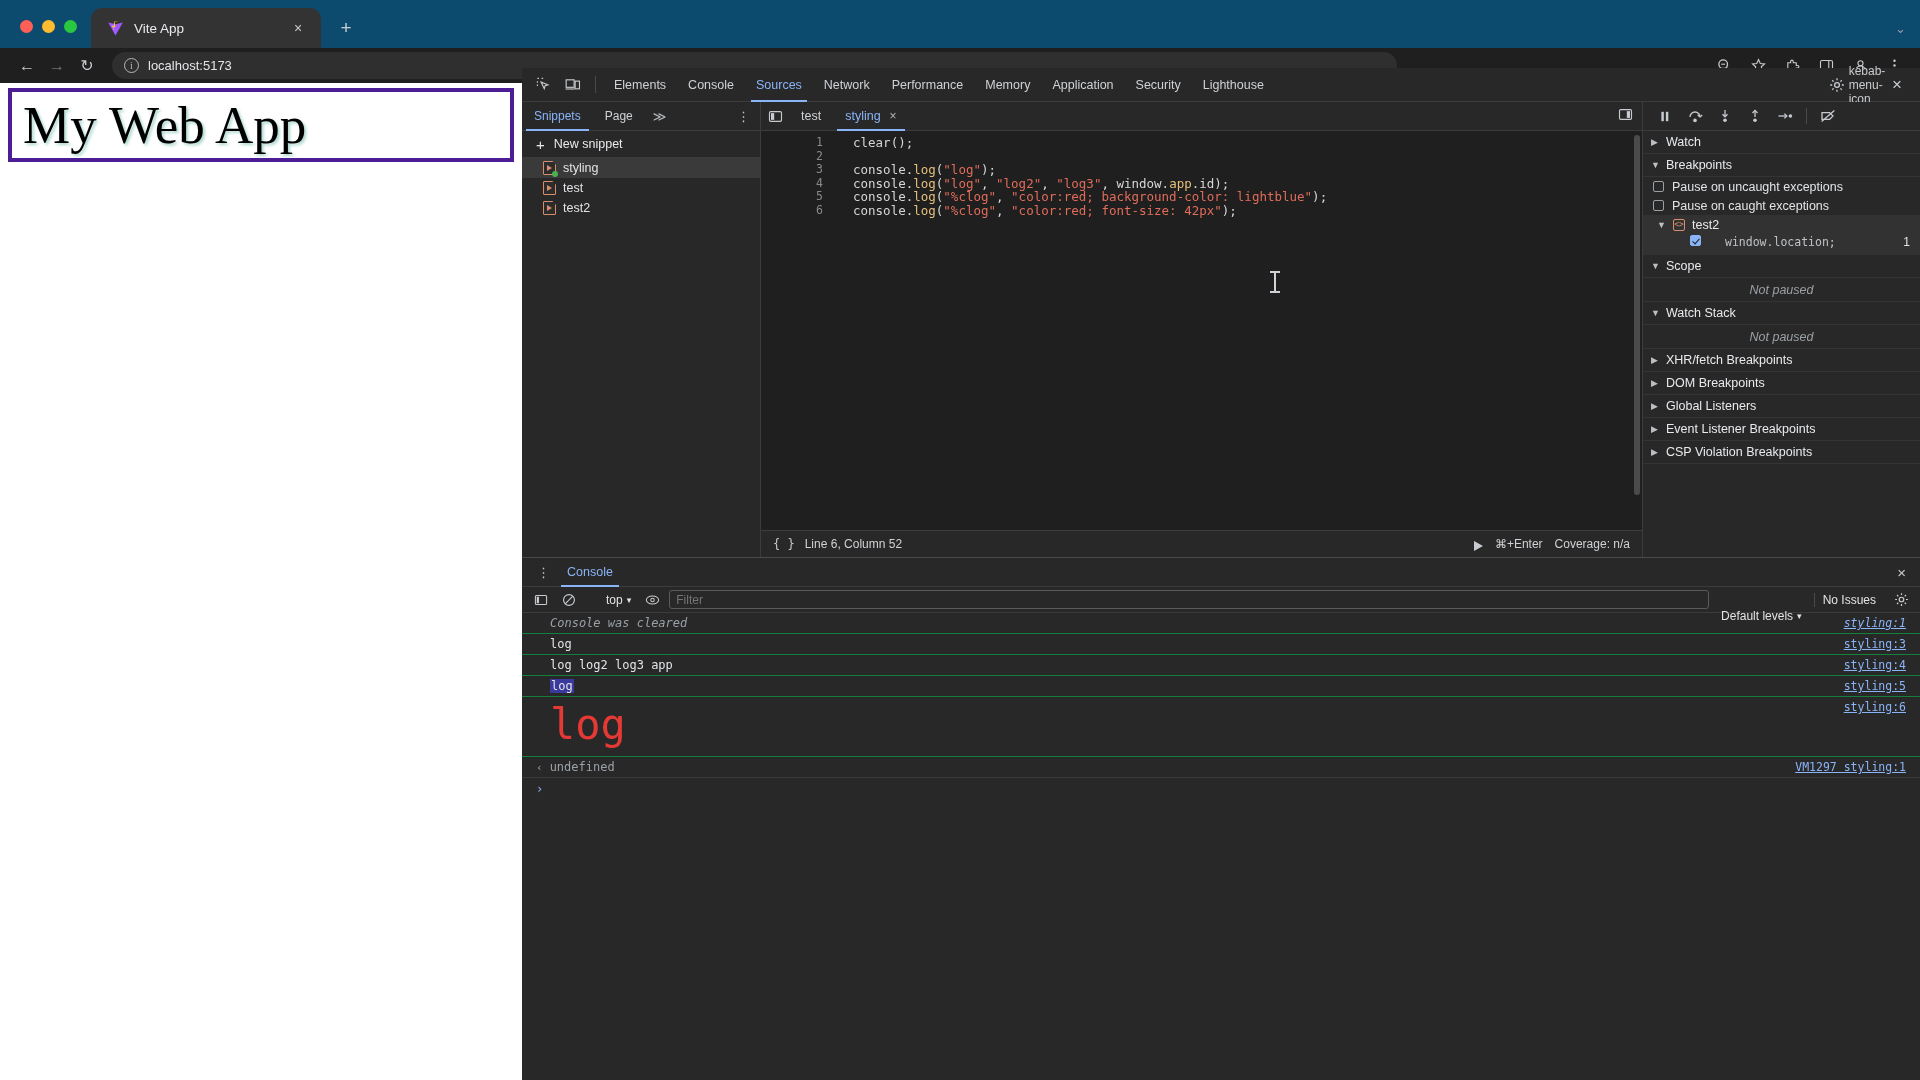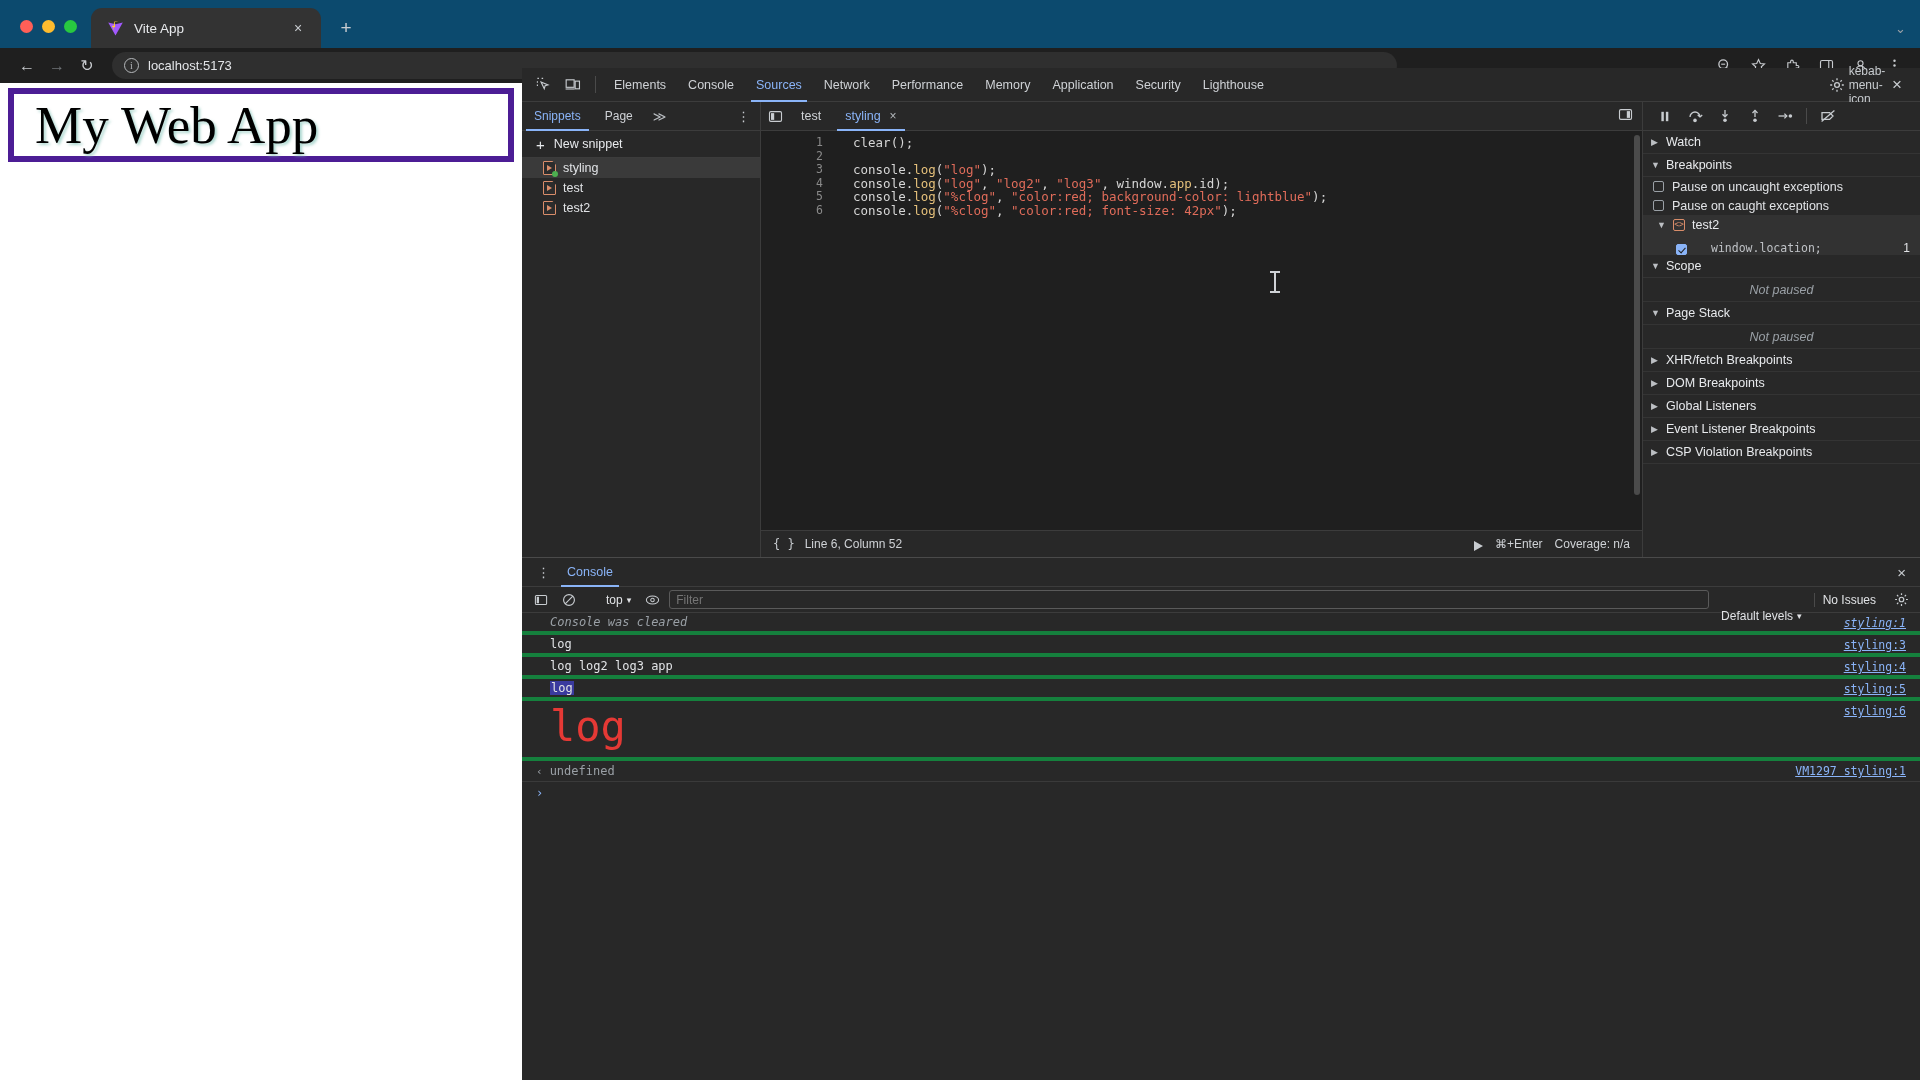--- a/index.html
+++ b/index.html
@@ -78,23 +78,23 @@
     width: 28px; height: 28px; display: flex; align-items: center; justify-content: center;
     color: #c7cace; font-size: 14px;
   }
 
   
   .viewport {
     position: absolute; left: 0; top: 83px; width: 522px; height: 997px;
     background: #ffffff; overflow: hidden;
   }
   .page-box {
-    margin: 5px 8px; border: 6px solid #4c1d95;
+    margin: 5px 8px; border: 4px solid #4c1d95;
     height: 74px; display: flex; align-items: center;
-    padding-left: 21px; background: #fff;
+    padding-left: 11px; background: #fff;
   }
   .page-h1 {
     font-family: "Liberation Serif", serif;
     font-size: 53px; font-weight: 400; color: #000;
     text-shadow: 2px 2px 3px rgba(140,200,190,0.75);
     line-height: 1;
   }
 
   
   .devtools {
@@ -280,22 +280,22 @@
   .bp-file {
     height: 20px; display: flex; align-items: center; gap: 7px;
     padding-left: 14px; font-size: 12.5px; background: #323232;
   }
   .code-icon {
     width: 12px; height: 12px; border: 1.3px solid #d98d6a; border-radius: 2px;
     color: #d98d6a; font-size: 8px; line-height: 10px; text-align: center;
     font-family: "DejaVu Sans Mono", monospace; flex: none;
   }
   .bp-item {
-    height: 20px; display: flex; align-items: flex-end; gap: 24px;
-    background: #323232;
+    height: 20px; display: flex; align-items: flex-start; gap: 24px;
+    padding-left: 14px; background: #323232;
     font-family: "DejaVu Sans Mono", monospace; font-size: 11.5px; color: #bfc2c6;
   }
   .bp-line-no { margin-left: auto; padding-right: 10px; color: #e1e3e6; font-family: "Liberation Sans", sans-serif; font-size: 12px; }
   .not-paused {
     height: 24px; display: flex; align-items: center; justify-content: center;
     color: #9aa0a6; font-style: italic; font-size: 12.5px;
     border-bottom: 1px solid #343434;
   }
 
   
@@ -338,21 +338,21 @@
     display: flex; align-items: center; gap: 4px; color: #e1e3e6; font-size: 12px;
     padding: 0 6px;
     margin-top: 32px;
   }
   .noissues { color: #e1e3e6; font-size: 12px; padding: 0 8px; border-left: 1px solid #4a4a4a; }
 
   .console-body { position: absolute; left: 0; right: 0; top: 55px; bottom: 0; overflow: hidden; }
   .msg {
     position: relative; display: flex; align-items: center;
     min-height: 21px; padding: 2px 0 2px 28px;
-    border-bottom: 4px solid #15803d;
+    border-bottom: 1px solid #15803d;
     font-family: "DejaVu Sans Mono", monospace; font-size: 12px; color: #e1e3e6;
   }
   .msg.cleared { color: #9aa0a6; font-style: italic; }
   .msg-src {
     position: absolute; right: 14px; top: 3px;
     color: #8ab4f8; text-decoration: underline; font-size: 11.5px;
     font-family: "DejaVu Sans Mono", monospace;
   }
   .hl-log {
     background: #3a3a9e; color: #e4e4e4; padding: 0 1px;
@@ -667,21 +667,21 @@
           <span>window.location;</span>
           <span class="bp-line-no">1</span>
         </div>
         <div class="dbg-section">
           <span class="caret">▼</span>
           <span>Scope</span>
         </div>
         <div class="not-paused">Not paused</div>
         <div class="dbg-section">
           <span class="caret">▼</span>
-          <span>Page Stack</span>
+          <span>Watch Stack</span>
         </div>
         <div class="not-paused">Not paused</div>
         <div class="dbg-section">
           <span class="caret">▶</span>
           <span>XHR/fetch Breakpoints</span>
         </div>
         <div class="dbg-section">
           <span class="caret">▶</span>
           <span>DOM Breakpoints</span>
         </div>

